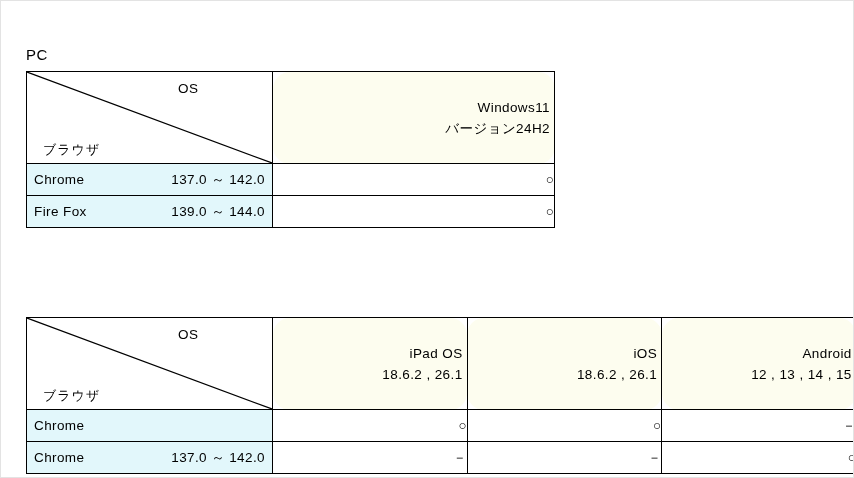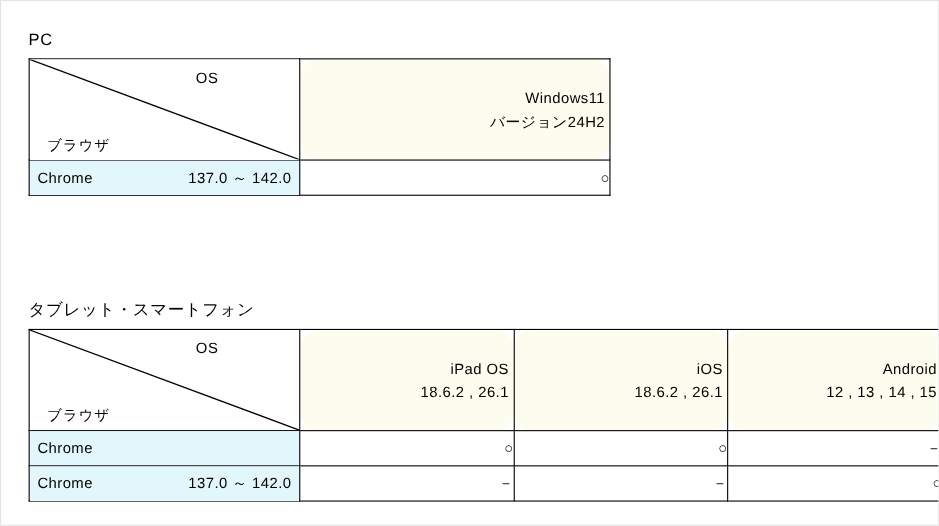--- a/index.html
+++ b/index.html
@@ -15,21 +15,21 @@
     color: #000000;
     overflow: hidden;
     position: relative;
     box-sizing: border-box;
     border: 1px solid #e3e3e3;
   }
 
   .page {
     position: absolute;
     left: 0;
-    top: 0;
+    top: 18px;
     width: 852px;
     height: 364px;
   }
 
   .section-title {
     position: absolute;
     font-size: 15px;
     line-height: 18px;
     letter-spacing: 0.5px;
     color: #000;
@@ -156,24 +156,30 @@
 
 
       <tr>
         <td class="browser-cell">
           <span class="bname">Chrome</span>
           <span class="bver">137.0 ～ 142.0</span>
         </td>
         <td class="mark">○</td>
       </tr>
 
+      <tr>
+        <td class="browser-cell">
+          <span class="bname">Fire Fox</span>
+          <span class="bver">139.0 ～ 144.0</span>
+        </td>
+        <td class="mark">○</td>
+      </tr>
     </tbody>
   </table>
 
-  <div class="section-title" style="left:25px; top:272px;">タブレット・スマートフォン</div>
 
   <table class="matrix" id="table-mobile">
     <tbody>
       <tr>
         <td class="corner c-browser">
           <svg class="diag" viewBox="0 0 245 91" preserveAspectRatio="none">
             <line x1="0" y1="0" x2="245" y2="91" stroke="#000000" stroke-width="1.2" vector-effect="non-scaling-stroke"></line>
           </svg>
           <span class="os-label">OS</span>
           <span class="browser-label">ブラウザ</span>

